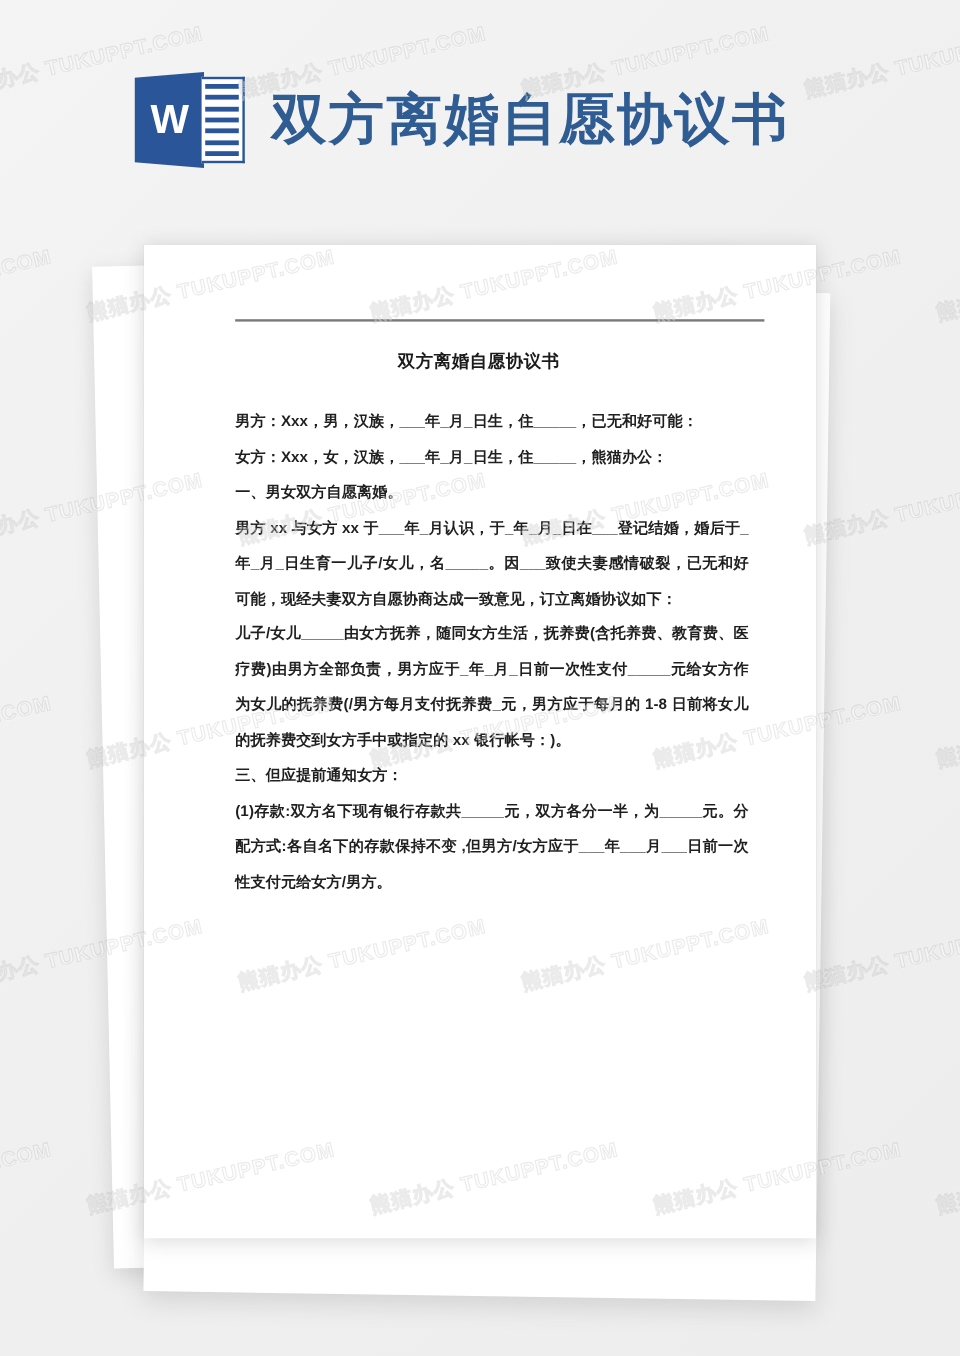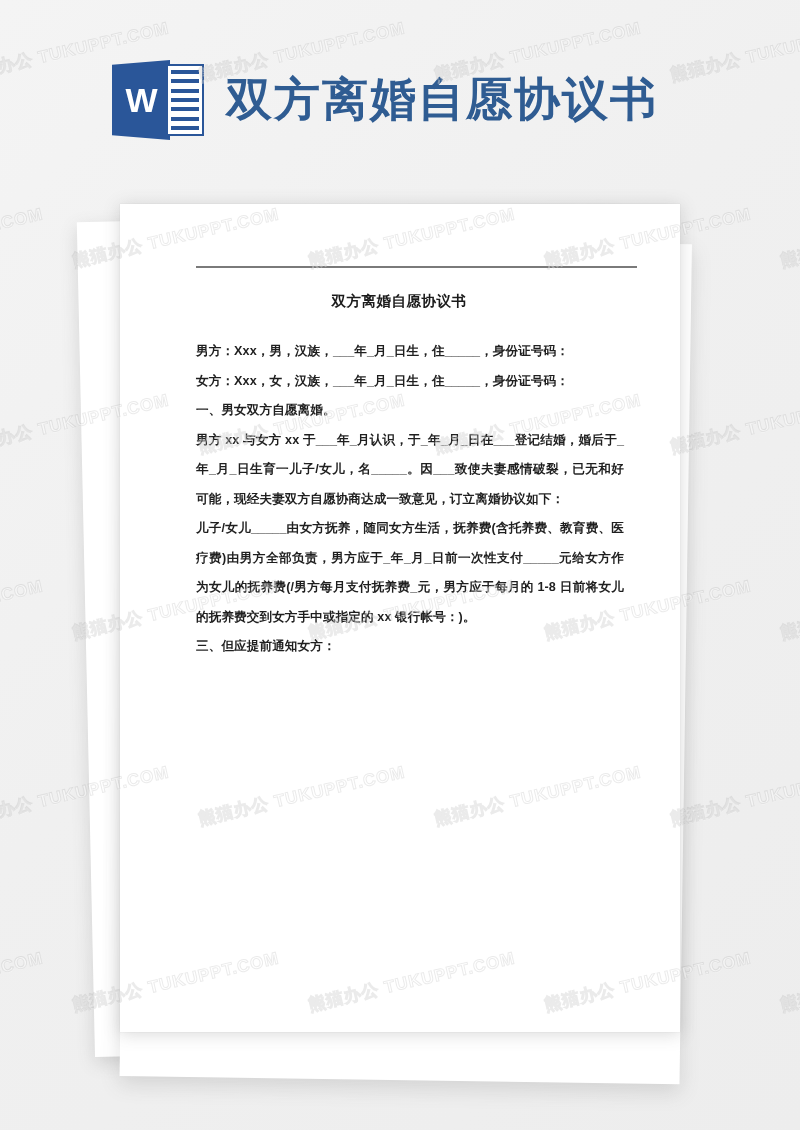--- a/index.html
+++ b/index.html
@@ -210,26 +210,27 @@
     </div>
     <div class="doc-title">双方离婚自愿协议书</div>
   </div>
 
   <div class="paper">
     <div class="page-inner">
       <div class="rule"></div>
       <div class="page-heading">双方离婚自愿协议书</div>
 
       <div class="body-block">
-        <p class="para">男方：Xxx，男，汉族，___年_月_日生，住_____，身份证号码：</p>
-        <p class="para">女方：Xxx，女，汉族，___年_月_日生，住_____，身份证号码：</p>
+        <p class="para">男方：Xxx，男，汉族，___年_月_日生，住_____，已无和好可能：</p>
+        <p class="para">女方：Xxx，女，汉族，___年_月_日生，住_____，熊猫办公：</p>
         <p class="para">一、男女双方自愿离婚。</p>
         <p class="para">男方 xx 与女方 xx 于___年_月认识，于_年_月_日在___登记结婚，婚后于_年_月_日生育一儿子/女儿，名_____。因___致使夫妻感情破裂，已无和好可能，现经夫妻双方自愿协商达成一致意见，订立离婚协议如下：</p>
         <p class="para">儿子/女儿_____由女方抚养，随同女方生活，抚养费(含托养费、教育费、医疗费)由男方全部负责，男方应于_年_月_日前一次性支付_____元给女方作为女儿的抚养费(/男方每月支付抚养费_元，男方应于每月的 1-8 日前将女儿的抚养费交到女方手中或指定的 xx 银行帐号：)。</p>
         <p class="para">三、但应提前通知女方：</p>
+        <p class="para">(1)存款:双方名下现有银行存款共_____元，双方各分一半，为_____元。分配方式:各自名下的存款保持不变 ,但男方/女方应于___年___月___日前一次性支付元给女方/男方。</p>
       </div>
 
     </div>
   </div>
 
   <div class="wm-layer" id="wm-layer">
       <div class="wm" style="left: -40px; top: 40px;">熊猫办公 TUKUPPT.COM</div>
       <div class="wm" style="left: 196px; top: 40px;">熊猫办公 TUKUPPT.COM</div>
       <div class="wm" style="left: 432px; top: 40px;">熊猫办公 TUKUPPT.COM</div>
       <div class="wm" style="left: 668px; top: 40px;">熊猫办公 TUKUPPT.COM</div>

